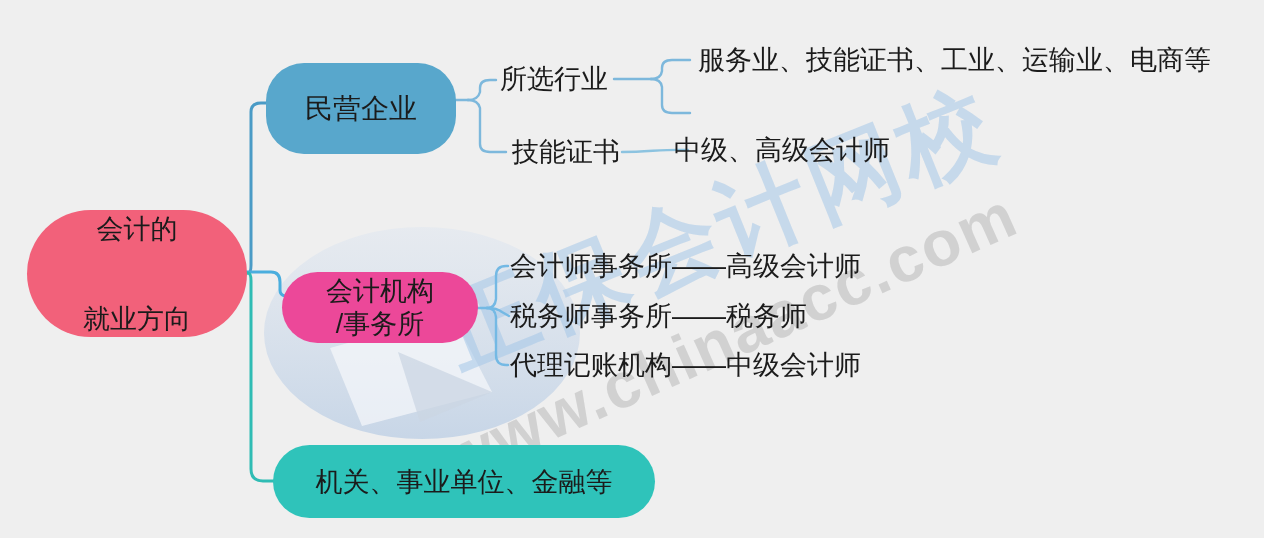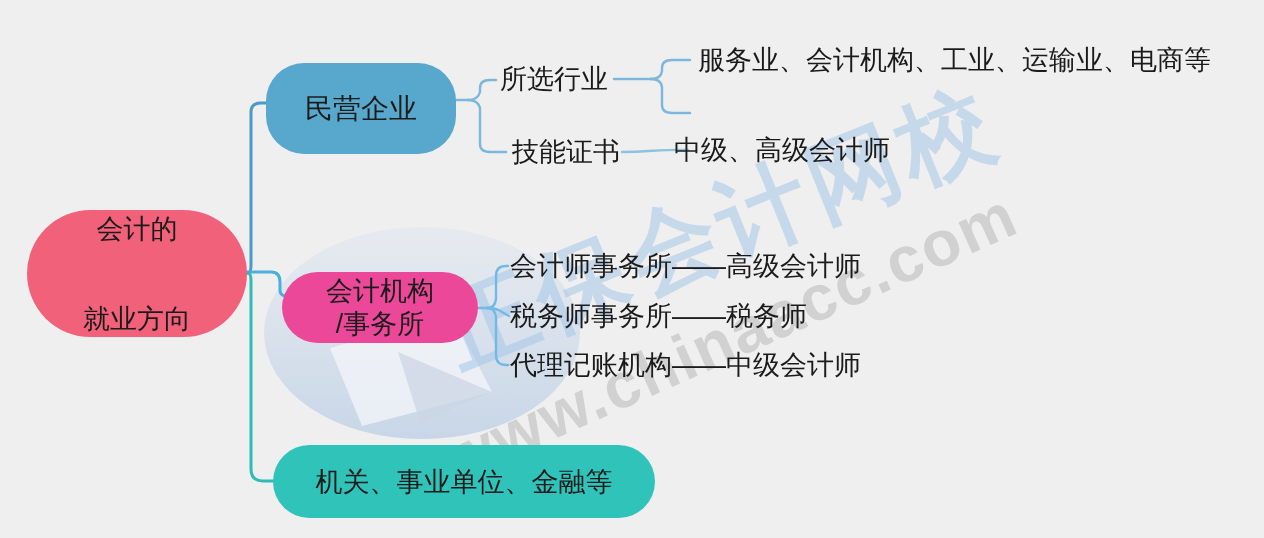--- a/index.html
+++ b/index.html
@@ -76,21 +76,21 @@
   <div class="pill" id="b2-node">
     <div class="ln">会计机构</div>
     <div class="ln">/事务所</div>
   </div>
 
   <div class="pill" id="b3-node">
     <div class="ln">机关、事业单位、金融等</div>
   </div>
 
   <div class="leaf" style="left:500px;top:65px;">所选行业</div>
-  <div class="leaf" style="left:698px;top:46px;">服务业、会计机构、工业、运输业、电商等</div>
+  <div class="leaf" style="left:698px;top:46px;">服务业、技能证书、工业、运输业、电商等</div>
   <div class="leaf" style="left:512px;top:138px;">技能证书</div>
   <div class="leaf" style="left:674px;top:136px;">中级、高级会计师</div>
 
   <div class="leaf" style="left:510px;top:252px;">会计师事务所——高级会计师</div>
   <div class="leaf" style="left:510px;top:302px;">税务师事务所——税务师</div>
   <div class="leaf" style="left:510px;top:351px;">代理记账机构——中级会计师</div>
 
 </div>
 
 </body></html>

